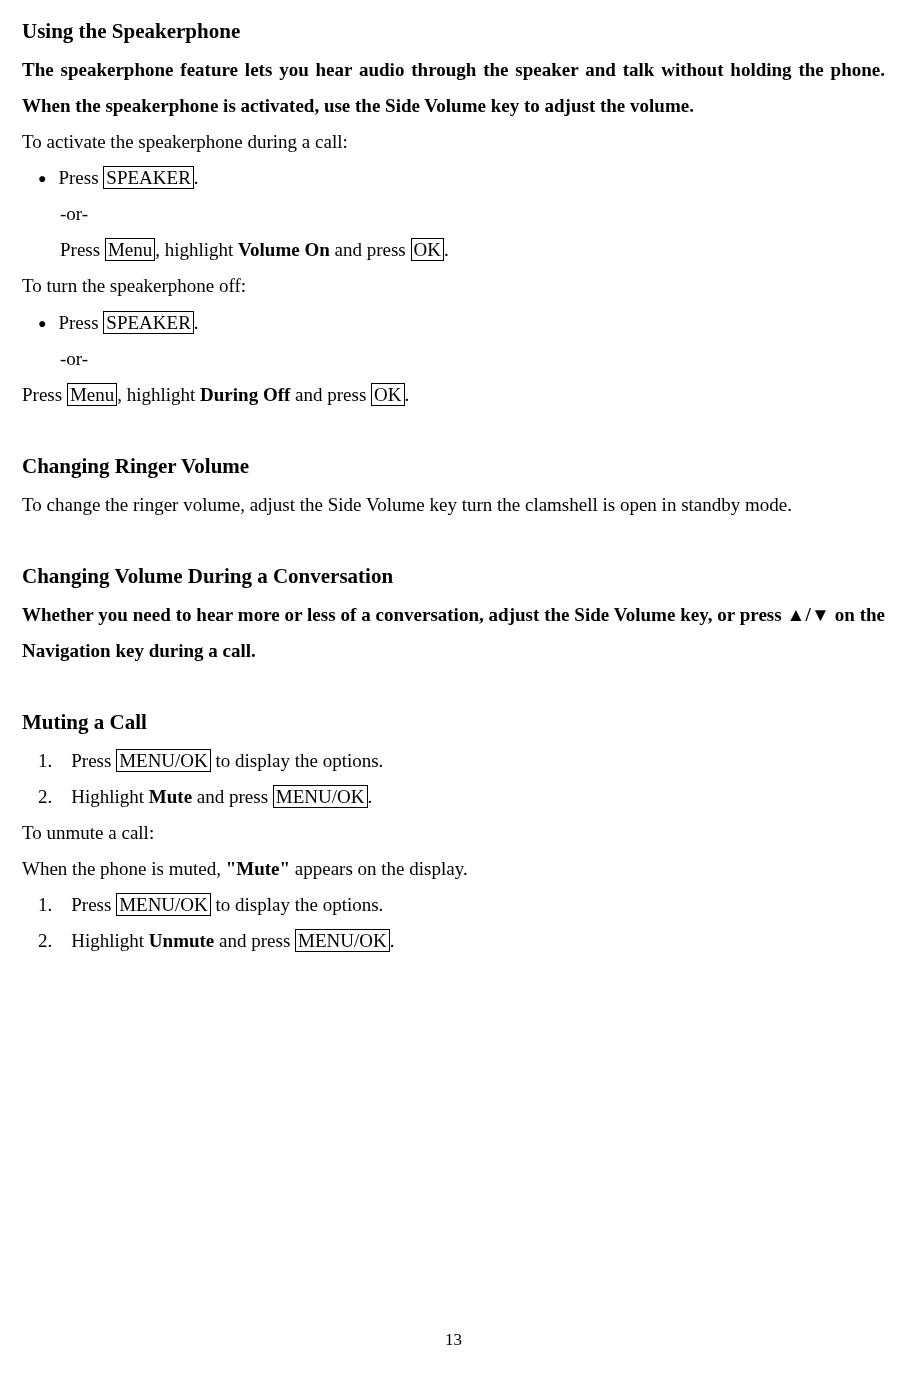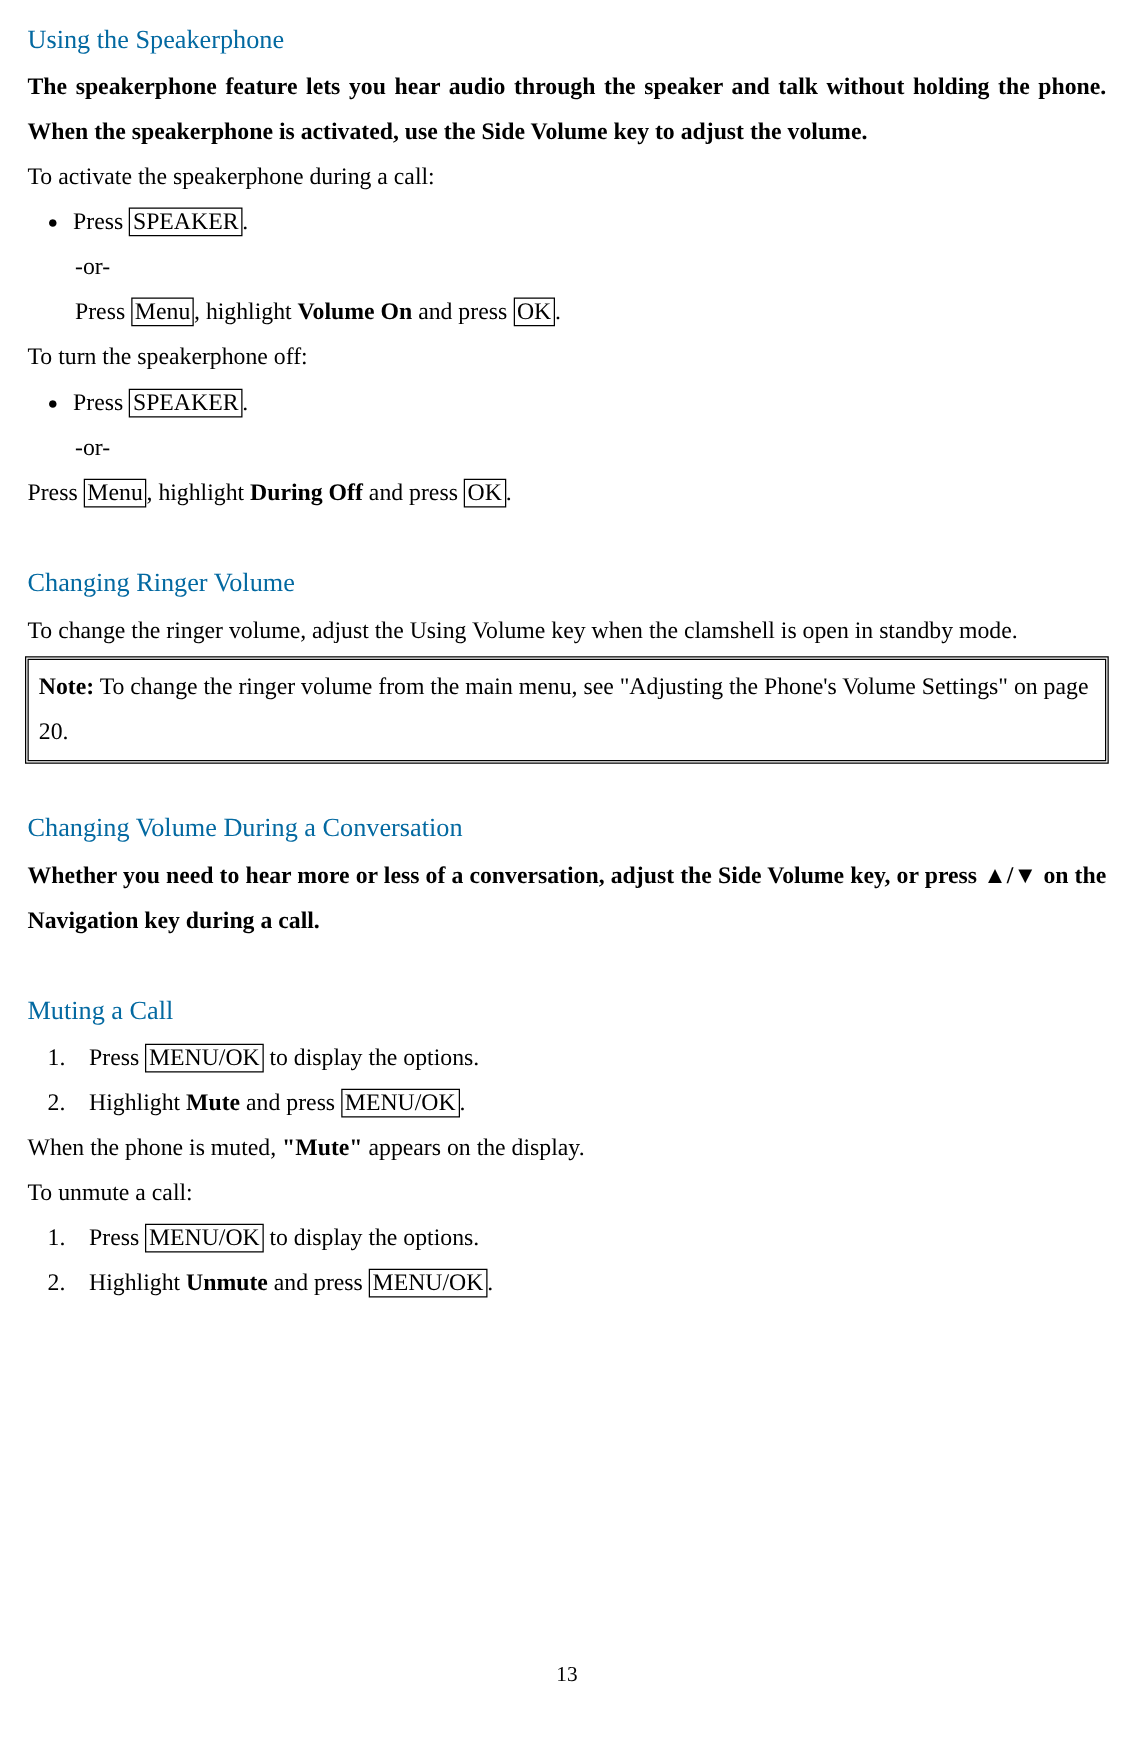--- a/index.html
+++ b/index.html
@@ -7,22 +7,22 @@
       font-size: 19px;
       line-height: 1.9;
       color: #000;
       max-width: 907px;
       margin: 0 auto;
       padding: 10px 22px 30px 22px;
       background: #fff;
     }
     .page { position: relative; min-height: 1350px; }
     .hred {
-      color: #0369a1;
-      font-weight: normal;
+      color: #000000;
+      font-weight: bold;
       font-size: 21px;
       margin-top: 2px;
       margin-bottom: 0;
     }
     .hred.spaced { margin-top: 34px; }
     p { margin: 0; }
     .justify { text-align: justify; font-weight: bold; }
     .indent-bullet { padding-left: 38px; text-indent: -22px; }
     .bullet::before { content: "\25CF"; font-size: 14px; padding-right: 12px; position: relative; top: -1px;}
     .sub-indent { padding-left: 38px; }
@@ -42,30 +42,27 @@
   <p>To activate the speakerphone during a call:</p>
   <p class="indent-bullet"><span class="bullet"></span><span>Press </span><span class="key">SPEAKER</span><span>.</span></p>
   <p class="sub-indent">-or-</p>
   <p class="sub-indent"><span>Press </span><span class="key">Menu</span><span>, highlight </span><span class="bold">Volume On</span><span> and press </span><span class="key">OK</span><span>.</span></p>
   <p>To turn the speakerphone off:</p>
   <p class="indent-bullet"><span class="bullet"></span><span>Press </span><span class="key">SPEAKER</span><span>.</span></p>
   <p class="sub-indent">-or-</p>
   <p><span>Press </span><span class="key">Menu</span><span>, highlight </span><span class="bold">During Off</span><span> and press </span><span class="key">OK</span><span>.</span></p>
 
   <p class="hred spaced">Changing Ringer Volume</p>
-  <p>To change the ringer volume, adjust the Using Volume key when the clamshell is open in standby mode.</p>
-  <div class="boxed">
-    <span class="bold">Note:</span><span> To change the ringer volume from the main menu, see "Adjusting the Phone's Volume Settings" on page 20.</span>
-  </div>
+  <p>To change the ringer volume, adjust the Side Volume key turn the clamshell is open in standby mode.</p>
 
   <p class="hred spaced">Changing Volume During a Conversation</p>
   <p class="justify">Whether you need to hear more or less of a conversation, adjust the Side Volume key, or press ▲/▼  on the Navigation key during a call.</p>
 
   <p class="hred spaced">Muting a Call</p>
   <p class="numlist"><span>1.</span>&nbsp;&nbsp;&nbsp;&nbsp;<span>Press </span><span class="key">MENU/OK</span><span> to display the options.</span></p>
   <p class="numlist"><span>2.</span>&nbsp;&nbsp;&nbsp;&nbsp;<span>Highlight </span><span class="bold">Mute</span><span> and press </span><span class="key">MENU/OK</span><span>.</span></p>
+  <p>To unmute a call:</p>
   <p><span>When the phone is muted, </span><span class="bold">"Mute"</span><span> appears on the display.</span></p>
-  <p>To unmute a call:</p>
   <p class="numlist"><span>1.</span>&nbsp;&nbsp;&nbsp;&nbsp;<span>Press </span><span class="key">MENU/OK</span><span> to display the options.</span></p>
   <p class="numlist"><span>2.</span>&nbsp;&nbsp;&nbsp;&nbsp;<span>Highlight </span><span class="bold">Unmute</span><span> and press </span><span class="key">MENU/OK</span><span>.</span></p>
 
   <div class="page-num">13</div>
 </div>
 
 </body></html>

